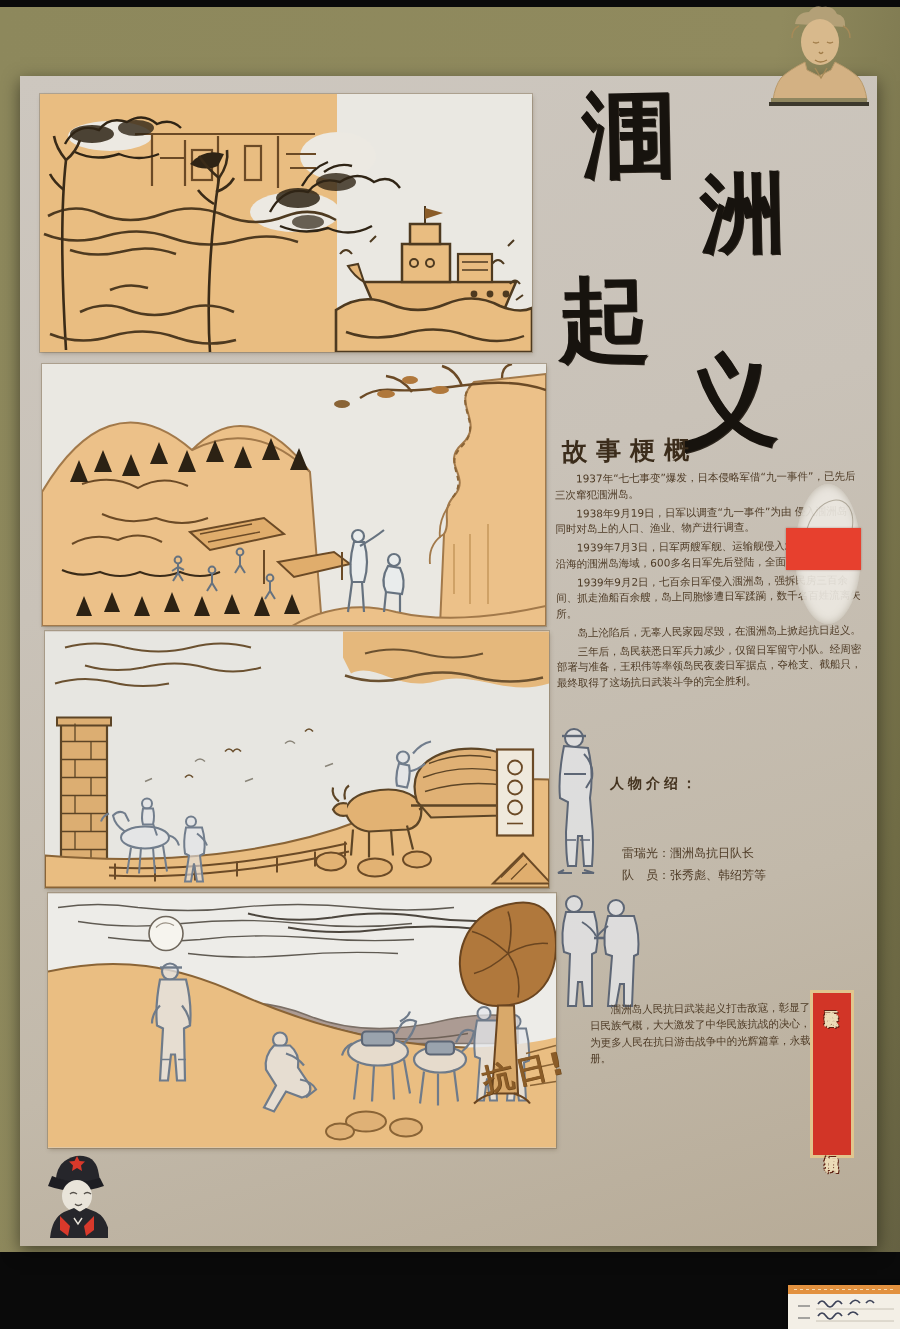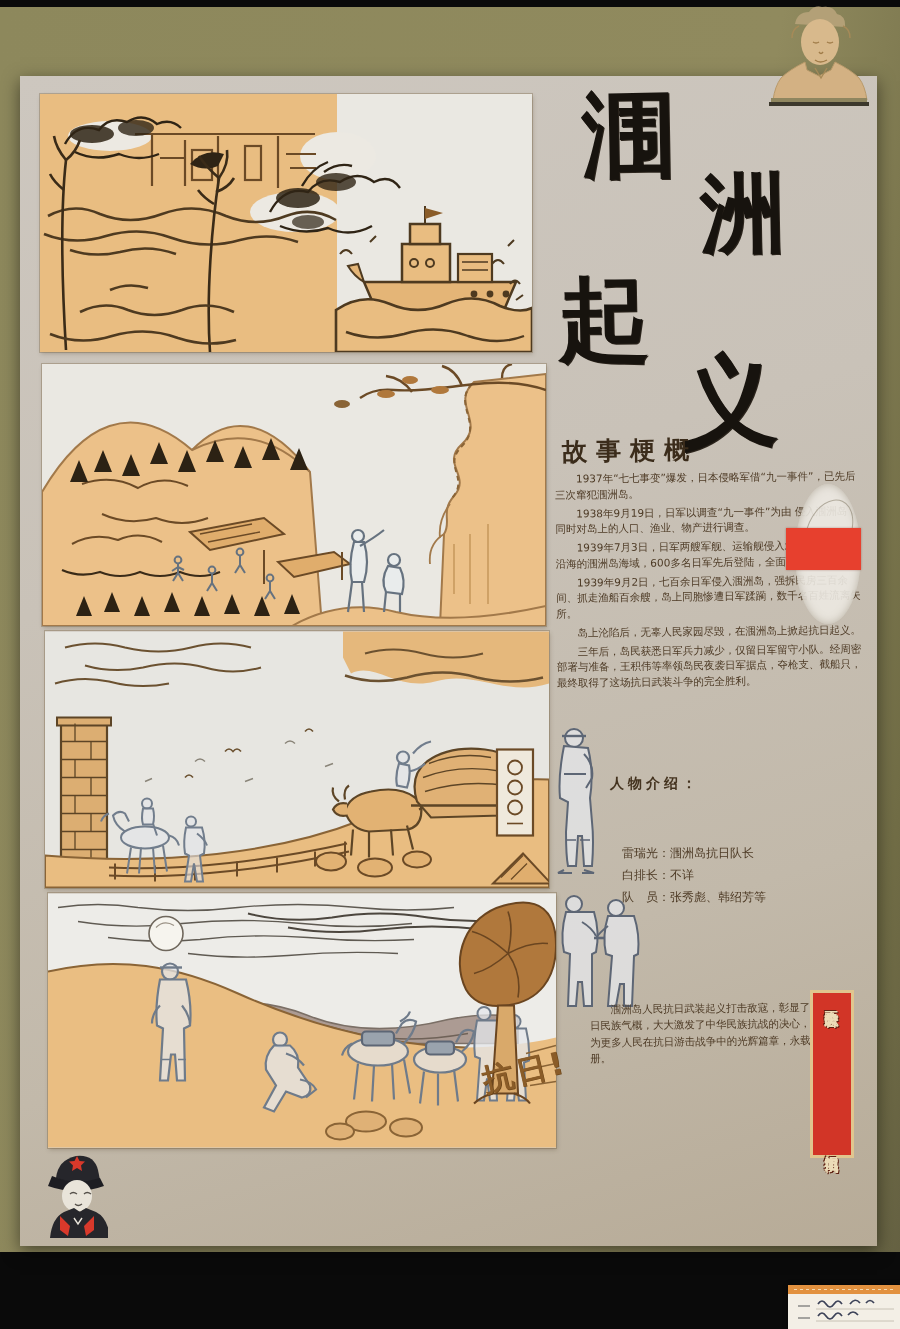--- a/index.html
+++ b/index.html
@@ -343,21 +343,20 @@
         <path d="M20,50 h22" fill="none"></path>
         <path d="M40,30 q10,10 8,24 l-6,10" fill="none"></path>
         <path d="M22,116 h10 M36,116 h10" fill="none" stroke-width="1.6"></path>
         <path d="M20,146 l-6,3 h14 M40,146 l10,3 h-12" fill="none"></path>
       </g>
     </svg>
 
     <div class="chars-heading" style="left:590px;top:699px;">人物介绍：</div>
     <div class="chars-lines" style="left:602px;top:766px;">
       <span>雷瑞光：涠洲岛抗日队长</span>
-      <span>白排长：不详</span>
       <span>队　员：张秀彪、韩绍芳等</span>
     </div>
 
     <svg class="spot" style="left:528px;top:812px;width:95px;height:125px;" viewBox="0 0 95 125">
       <g stroke="#5d6675" stroke-width="2" fill="rgba(230,232,236,0.75)">
         <circle cx="26" cy="16" r="8"></circle>
         <path d="M18,24 q-6,22 -2,40 l6,2 -2,52 8,0 2,-24 4,0 2,24 8,0 0,-52 4,-2 q4,-20 -2,-40 z"></path>
         <path d="M34,34 q10,6 14,14" fill="none"></path>
         <circle cx="68" cy="20" r="8"></circle>
         <path d="M60,28 q-6,20 -2,38 l6,2 -4,50 8,0 4,-22 4,0 0,22 8,0 2,-50 4,-2 q2,-20 -4,-38 z"></path>

